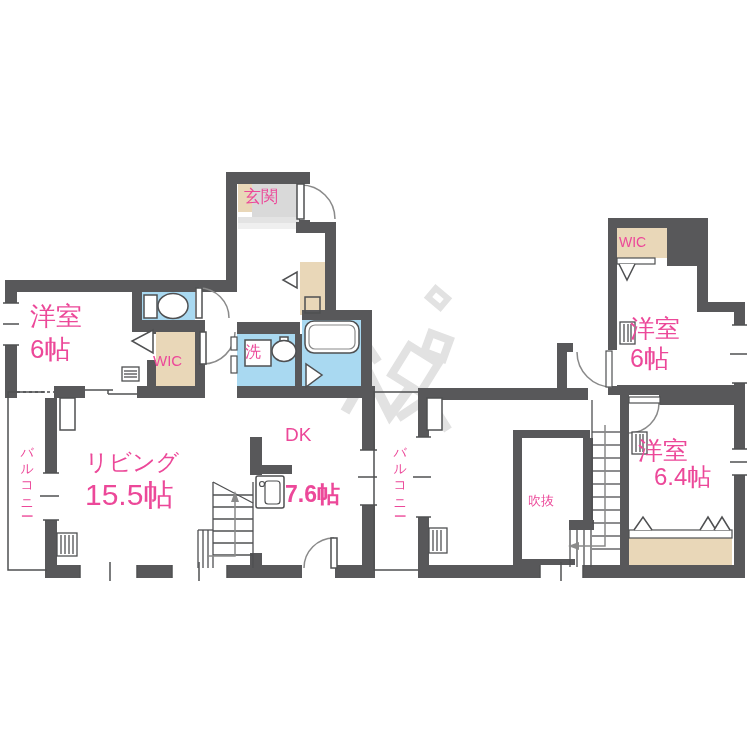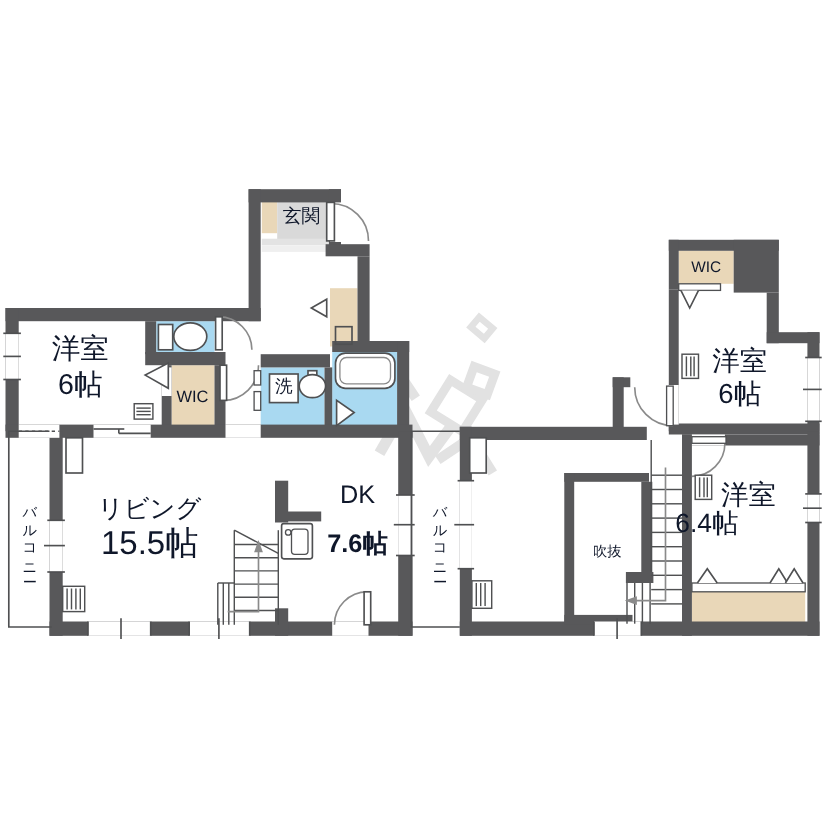--- a/index.html
+++ b/index.html
@@ -1,19 +1,19 @@
 <!DOCTYPE html>
 <html><head>
 <meta charset="utf-8">
 <style>
   html,body{margin:0;padding:0;background:#ffffff;}
   #canvas{position:relative;width:750px;height:750px;background:#ffffff;overflow:hidden;
           font-family:"Liberation Sans","DejaVu Sans",sans-serif;}
   #plan-svg{position:absolute;left:0;top:0;}
-  .lbl{position:absolute;color:#0f172a;text-align:center;line-height:1.05;white-space:nowrap;}
+  .lbl{position:absolute;color:#ec4899;text-align:left;line-height:1.05;white-space:nowrap;}
   .vtext{writing-mode:vertical-rl;text-orientation:upright;letter-spacing:3px;}
 </style>
 </head>
 <body>
 
 <div id="canvas">
 
 <svg id="plan-svg" width="750" height="750" viewBox="0 0 750 750">
 
   <g stroke="#e2e2e2" fill="none" stroke-width="8">
@@ -290,25 +290,25 @@
   </g>
 </svg>
 
 <div class="lbl" style="left:244px;top:188px;width:60px;font-size:17px;">玄関</div>
 <div class="lbl" style="left:30px;top:303px;width:86px;font-size:26px;">洋室</div>
 <div class="lbl" style="left:30px;top:336px;width:86px;font-size:26px;">6帖</div>
 <div class="lbl" style="left:153px;top:353px;width:44px;font-size:15px;">WIC</div>
 <div class="lbl" style="left:245px;top:344px;width:26px;font-size:16px;">洗</div>
 <div class="lbl" style="left:85px;top:450px;width:102px;font-size:23px;">リビング</div>
 <div class="lbl" style="left:85px;top:479px;width:102px;font-size:30px;">15.5帖</div>
-<div class="lbl" style="left:285px;top:437px;width:80px;font-size:23px;">DK</div>
+<div class="lbl" style="left:285px;top:425px;width:80px;font-size:19px;">DK</div>
 <div class="lbl" style="left:285px;top:482px;width:80px;font-size:23px;font-weight:bold;">7.6帖</div>
 <div class="lbl vtext" style="left:20px;top:438px;height:100px;font-size:13px;">バルコニー</div>
 
 <div class="lbl" style="left:619px;top:235px;width:46px;font-size:14px;">WIC</div>
 <div class="lbl" style="left:630px;top:315px;width:85px;font-size:25px;">洋室</div>
 <div class="lbl" style="left:630px;top:345px;width:85px;font-size:25px;">6帖</div>
 <div class="lbl" style="left:638px;top:437px;width:85px;font-size:25px;">洋室</div>
-<div class="lbl" style="left:600px;top:464px;width:85px;font-size:24px;">6.4帖</div>
+<div class="lbl" style="left:654px;top:464px;width:85px;font-size:24px;">6.4帖</div>
 <div class="lbl" style="left:528px;top:494px;width:48px;font-size:13px;">吹抜</div>
 <div class="lbl vtext" style="left:393px;top:438px;height:100px;font-size:13px;">バルコニー</div>
 
 </div>
 
 </body></html>

